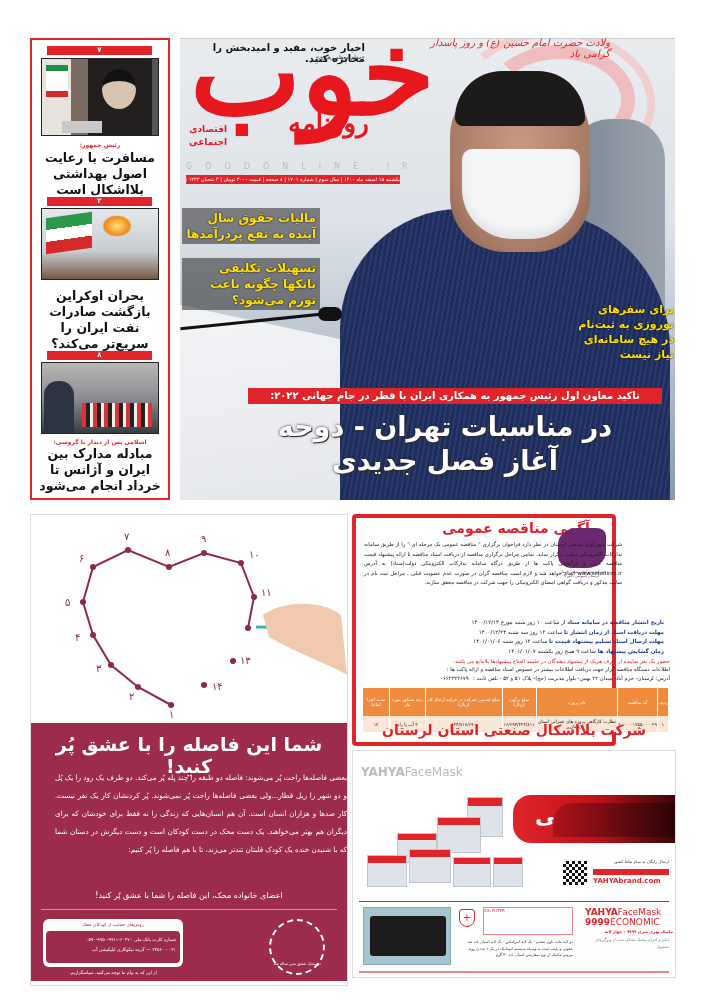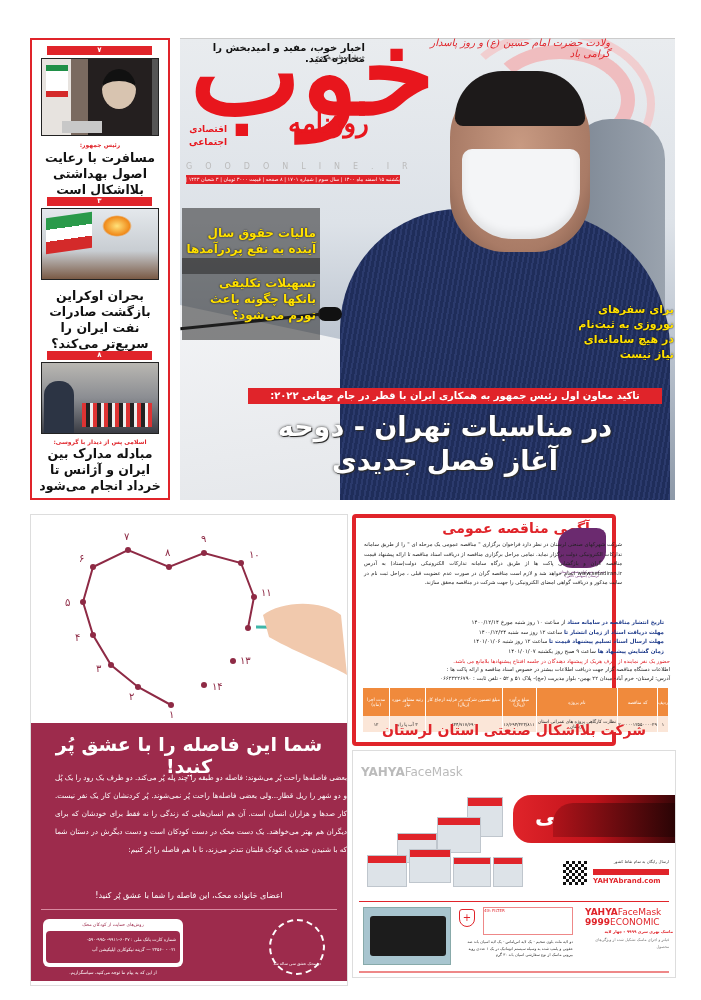--- a/index.html
+++ b/index.html
@@ -29,21 +29,21 @@
   .logo-big { position: absolute; left: 190px; top: 14px; font-size: 118px; font-weight: bold; color: #e8161d; font-family: "DejaVu Serif", serif; line-height: 1; letter-spacing: -4px; }
   .logo-small { position: absolute; left: 288px; top: 108px; font-size: 26px; font-weight: bold; color: #e8161d; font-family: "DejaVu Serif", serif; }
   .logo-side { position: absolute; left: 183px; top: 123px; font-size: 9px; color: #e8161d; font-weight: bold; line-height: 13px; text-align: right; width: 44px; }
   .site-url { position: absolute; left: 186px; top: 162px; width: 214px; font-size: 8px; color: #bbb; letter-spacing: 13px; direction: ltr; text-align: left; }
   .dateline { position: absolute; left: 186px; top: 175px; width: 214px; height: 9px; background: #e0242a; color: #fff; font-size: 5px; line-height: 9px; text-align: center; white-space: nowrap; overflow: hidden; }
   .motto { position: absolute; left: 190px; top: 42px; width: 175px; font-size: 10px; color: #111; font-weight: bold; text-align: right; }
   .motto-src { position: absolute; left: 190px; top: 54px; width: 175px; font-size: 5.5px; color: #333; text-align: right; }
   .occasion { position: absolute; left: 410px; top: 37px; width: 200px; font-size: 10px; color: #e0242a; font-style: italic; font-family: "DejaVu Serif", serif; }
 
   .hl-yellow { position: absolute; color: #ffe000; font-weight: bold; font-size: 12px; line-height: 16px; text-align: right; text-shadow: 0 0 2px #000; }
-  .hl-box { background: rgba(40,40,40,.55); padding: 17px 4px; }
+  .hl-box { background: rgba(40,40,40,.55); padding: 2px 4px; }
   .red-bar { position: absolute; left: 248px; top: 388px; width: 414px; height: 16px; background: #e0242a; color: #fff; font-weight: bold; font-size: 10px; line-height: 16px; text-align: center; }
   .main-head { position: absolute; left: 250px; top: 410px; width: 390px; color: #fff; font-weight: bold; font-size: 27px; line-height: 34px; text-align: center; text-shadow: 0 0 3px #222, 1px 1px 0 #333; }
 
   
   .heart-ad { left: 30px; top: 514px; width: 318px; height: 472px; border: 1px solid #ddd; background: #fff; }
   .heart-area { position: absolute; left: 0; top: 0; width: 316px; height: 208px; background: #fff; }
   .heart-num { position: absolute; color: #8e2a45; font-size: 10px; }
   .maroon { position: absolute; left: 0; top: 208px; width: 316px; height: 258px; background: #9d2b4c; color: #fff; }
   .maroon h2 { position: absolute; left: 8px; top: 10px; width: 300px; text-align: center; font-size: 19px; font-weight: bold; }
   .maroon .body { position: absolute; left: 24px; top: 46px; width: 292px; font-size: 7.2px; line-height: 18px; text-align: justify; }

